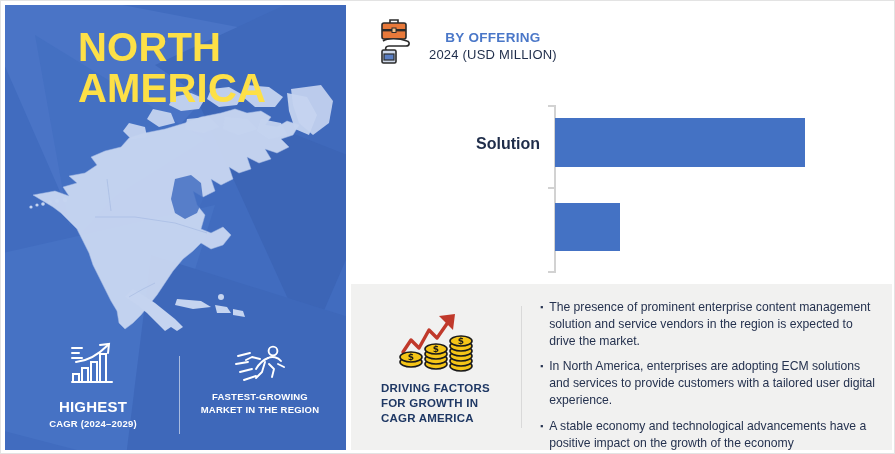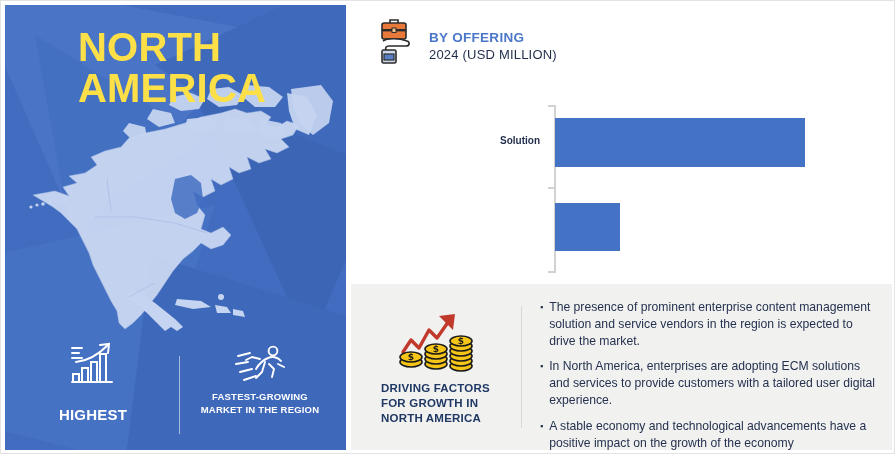--- a/index.html
+++ b/index.html
@@ -74,21 +74,21 @@
     position: absolute;
     top: 8px;
     width: 160px;
     text-align: center;
     color: #ffffff;
   }
   #badge-highest { left: 8px; }
   #badge-canada  { left: 175px; }
   .badge-icon { height: 48px; display: flex; align-items: flex-end; justify-content: center; }
   .badge-title {
-    font-size: 15px; font-weight: bold; margin-top: 18px;
+    font-size: 15px; font-weight: bold; margin-top: 10px;
     letter-spacing: 0.2px;
   }
   .badge-sub {
     font-size: 9.5px; font-weight: bold; margin-top: 3px;
     line-height: 1.35; letter-spacing: 0.2px;
     white-space: pre-line;
   }
   #badge-divider {
     position: absolute;
     left: 174px; top: 24px;
@@ -103,21 +103,21 @@
     width: 541px; height: 279px;
     background: #ffffff;
   }
   #chart-header {
     position: absolute;
     left: 26px; top: 12px;
     display: flex; align-items: center; gap: 12px;
   }
   #offering-icon { width: 40px; height: 52px; flex: 0 0 auto; }
   #offering-icon svg { display: block; }
-  .hdr-lines { display: flex; flex-direction: column; gap: 2px; padding-top: 6px; }
+  .hdr-lines { display: flex; flex-direction: column; gap: 2px; padding-top: 6px; align-items: center; }
   #chart-title {
     color: #4a77c8; font-size: 13.5px; font-weight: bold; letter-spacing: 0.3px;
   }
   #chart-subtitle {
     color: #1f2d4a; font-size: 13px; font-weight: normal; letter-spacing: 0.2px;
   }
 
   #plot {
     position: absolute;
     left: 110px; top: 96px;
@@ -132,21 +132,21 @@
   }
   .bar-row { position: absolute; left: 94px; }
   .bar {
     position: absolute; left: 0; top: 0; height: 100%;
     background: #4472c4;
   }
   .cat-label {
     position: absolute;
     right: 325px;
     color: #1f2d4a;
-    font-size: 10px; font-weight: bold;
+    font-size: 16px; font-weight: bold;
     white-space: nowrap;
     text-align: right;
     width: 140px;
   }
 
   
   #drivers-panel {
     position: absolute;
     left: 350px; top: 283px;
     width: 541px; height: 166px;
@@ -287,20 +287,21 @@
               <rect x="16" y="26" width="6" height="14"></rect>
               <rect x="25" y="20" width="6" height="20"></rect>
               <rect x="34" y="12" width="6" height="28"></rect>
               <path d="M10,20 C22,19 32,13 42,3"></path>
               <path d="M34,3 L43,2 L42,11"></path>
               <path d="M6,6 L16,6 M6,11 L13,11 M6,16 L16,16"></path>
             </g>
           </svg>
         </div>
         <div class="badge-title">HIGHEST</div>
+        <div class="badge-sub">CAGR (2024–2029)</div>
       </div>
 
       <div class="badge" id="badge-canada">
         <div class="badge-icon">
           <svg width="56" height="46" viewBox="0 0 56 46" xmlns="http://www.w3.org/2000/svg">
             <g stroke="#ffffff" stroke-width="1.9" fill="none" stroke-linecap="round" stroke-linejoin="round">
               <circle cx="41" cy="9" r="4.4"></circle>
               <path d="M36,16 C31,18 27,22 24,27"></path>
               <path d="M36,16 C40,14 46,15 49,19"></path>
               <path d="M33,20 L30,30 L24,36"></path>
@@ -388,21 +389,21 @@
             <ellipse cx="68" cy="44" rx="11" ry="5" fill="#f5c518"></ellipse>
             <ellipse cx="68" cy="39" rx="11" ry="5" fill="#f5c518"></ellipse>
             <ellipse cx="68" cy="34" rx="11" ry="5" fill="#f5c518"></ellipse>
             <ellipse cx="68" cy="29" rx="11" ry="5" fill="#f5c518"></ellipse>
           </g>
           <text x="68" y="32" font-size="9" font-weight="bold" fill="#1a1a1a" text-anchor="middle" font-family="DejaVu Sans, sans-serif">$</text>
         </svg>
       </div>
       <div id="drivers-label">DRIVING FACTORS
 FOR GROWTH IN
-NORTH AMERICA</div>
+CAGR AMERICA</div>
     </div>
 
     <div id="drivers-divider"></div>
 
     <div id="bullets">
       <div class="bullet">
         <span class="bullet-marker">▪</span>
         <span class="bullet-text">The presence of prominent enterprise content management solution and service vendors in the region is expected to drive the market.</span>
       </div>
       <div class="bullet">

